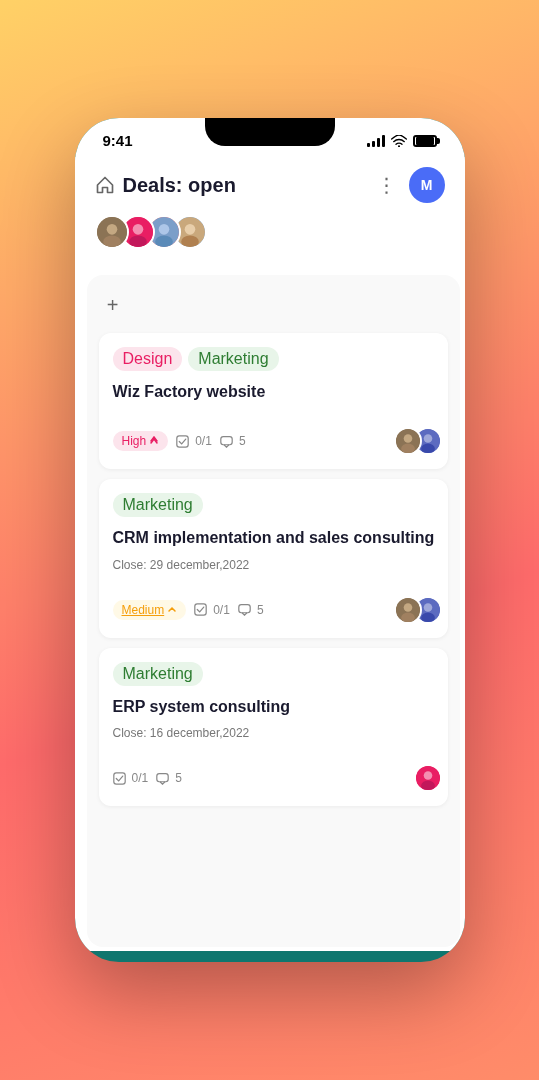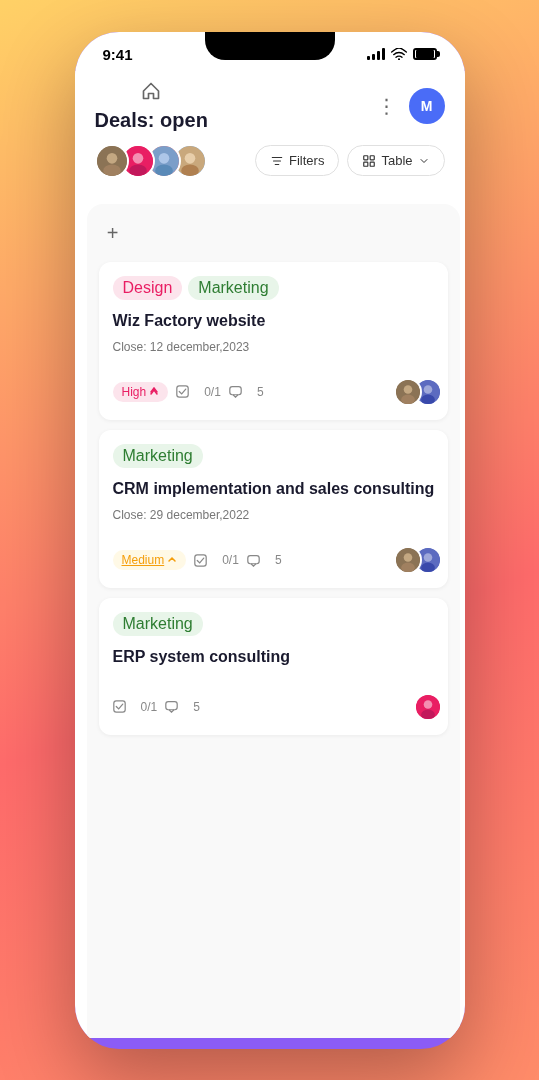--- a/index.html
+++ b/index.html
@@ -10,22 +10,22 @@
       height: 1080px;
       background: linear-gradient(160deg, #FFD166 0%, #FF6B6B 60%, #FF8C69 100%);
       display: flex;
       justify-content: center;
       align-items: center;
       font-family: -apple-system, BlinkMacSystemFont, 'Segoe UI', sans-serif;
     }
 
     .phone {
       width: 390px;
-      height: 1017px;
-      background: #8b5cf6;
+      height: 844px;
+      background: #0f766e;
       border-radius: 44px;
       overflow: hidden;
       position: relative;
       box-shadow: 0 30px 80px rgba(0,0,0,0.3);
     }
 
     
     .notch {
       position: absolute;
       top: 0;
@@ -117,21 +117,20 @@
       display: flex;
       justify-content: space-between;
       align-items: center;
       margin-bottom: 12px;
     }
 
     .header-title-row {
       display: flex;
       align-items: center;
       gap: 8px;
-      flex-direction: column;
     }
 
     .page-title {
       font-size: 20px;
       font-weight: 700;
       color: #1a1a2e;
     }
 
     .header-actions {
       display: flex;
@@ -328,21 +327,21 @@
       font-size: 12px;
       font-weight: 500;
     }
 
     .priority-high { background: #fce4ec; color: #e91e63; }
     .priority-medium { background: #fff9e6; color: #f59e0b; text-decoration: underline; }
 
     .meta-item {
       display: flex;
       align-items: center;
-      gap: 15px;
+      gap: 6px;
       font-size: 12px;
       color: #888;
     }
 
     .card-assignees {
       display: flex;
       align-items: center;
     }
 
     .assignee-avatar {
@@ -505,59 +504,36 @@
             </svg>
           </div>
           <div class="team-avatar" style="background:#8BAED6; z-index:1">
             <svg width="34" height="34" viewBox="0 0 34 34">
               <circle cx="17" cy="17" r="17" fill="#C9A87C"></circle>
               <circle cx="17" cy="14" r="6" fill="#e8ceaa"></circle>
               <ellipse cx="17" cy="28" rx="10" ry="7" fill="#b08050"></ellipse>
             </svg>
           </div>
         </div>
-        <div class="toolbar-btns">
-          <button class="toolbar-btn">
-            <svg width="14" height="14" viewBox="0 0 24 24" fill="none">
-              <line x1="4" y1="6" x2="20" y2="6" stroke="#333" stroke-width="2" stroke-linecap="round"></line>
-              <line x1="6" y1="12" x2="18" y2="12" stroke="#333" stroke-width="2" stroke-linecap="round"></line>
-              <line x1="9" y1="18" x2="15" y2="18" stroke="#333" stroke-width="2" stroke-linecap="round"></line>
-            </svg>
-            <span>Filters</span>
-          </button>
-          <button class="toolbar-btn">
-            <svg width="14" height="14" viewBox="0 0 24 24" fill="none">
-              <rect x="3" y="3" width="7" height="7" rx="1" stroke="#333" stroke-width="2" fill="none"></rect>
-              <rect x="14" y="3" width="7" height="7" rx="1" stroke="#333" stroke-width="2" fill="none"></rect>
-              <rect x="3" y="14" width="7" height="7" rx="1" stroke="#333" stroke-width="2" fill="none"></rect>
-              <rect x="14" y="14" width="7" height="7" rx="1" stroke="#333" stroke-width="2" fill="none"></rect>
-            </svg>
-            <span>Table</span>
-            <svg width="12" height="12" viewBox="0 0 24 24" fill="none">
-              <polyline points="6,9 12,15 18,9" stroke="#333" stroke-width="2" stroke-linecap="round" stroke-linejoin="round" fill="none"></polyline>
-            </svg>
-          </button>
-        </div>
       </div>
     </div>
 
     <div class="board-area">
 
       <div class="column">
         <div class="column-header">
           <div class="add-btn">+</div>
         </div>
 
         <div class="card">
           <div class="card-tags">
             <span class="tag tag-design">Design</span>
             <span class="tag tag-marketing">Marketing</span>
           </div>
           <div class="card-title">Wiz Factory website</div>
-          <div class="card-date">Close: 12 december,2023</div>
           <div class="card-footer">
             <div class="card-meta">
               <span class="priority-badge priority-high">
                 <span>High</span>
                 <svg width="10" height="10" viewBox="0 0 10 10">
                   <polyline points="2,7 5,3 8,7" stroke="#e91e63" stroke-width="1.5" fill="none" stroke-linecap="round"></polyline>
                   <polyline points="2,5 5,1 8,5" stroke="#e91e63" stroke-width="1.5" fill="none" stroke-linecap="round"></polyline>
                 </svg>
               </span>
               <span class="meta-item">
@@ -640,20 +616,21 @@
               </div>
             </div>
           </div>
         </div>
 
         <div class="card">
           <div class="card-tags">
             <span class="tag tag-marketing">Marketing</span>
           </div>
           <div class="card-title">ERP system consulting</div>
+          <div class="card-date">Close: 16 december,2022</div>
           <div class="card-footer">
             <div class="card-meta">
               <span class="meta-item">
                 <svg width="13" height="13" viewBox="0 0 16 16">
                   <rect x="1" y="1" width="14" height="14" rx="3" stroke="#888" stroke-width="1.5" fill="none"></rect>
                   <polyline points="4,8 7,11 12,5" stroke="#888" stroke-width="1.5" fill="none" stroke-linecap="round"></polyline>
                 </svg>
                 <span>0/1</span>
               </span>
               <span class="meta-item">

